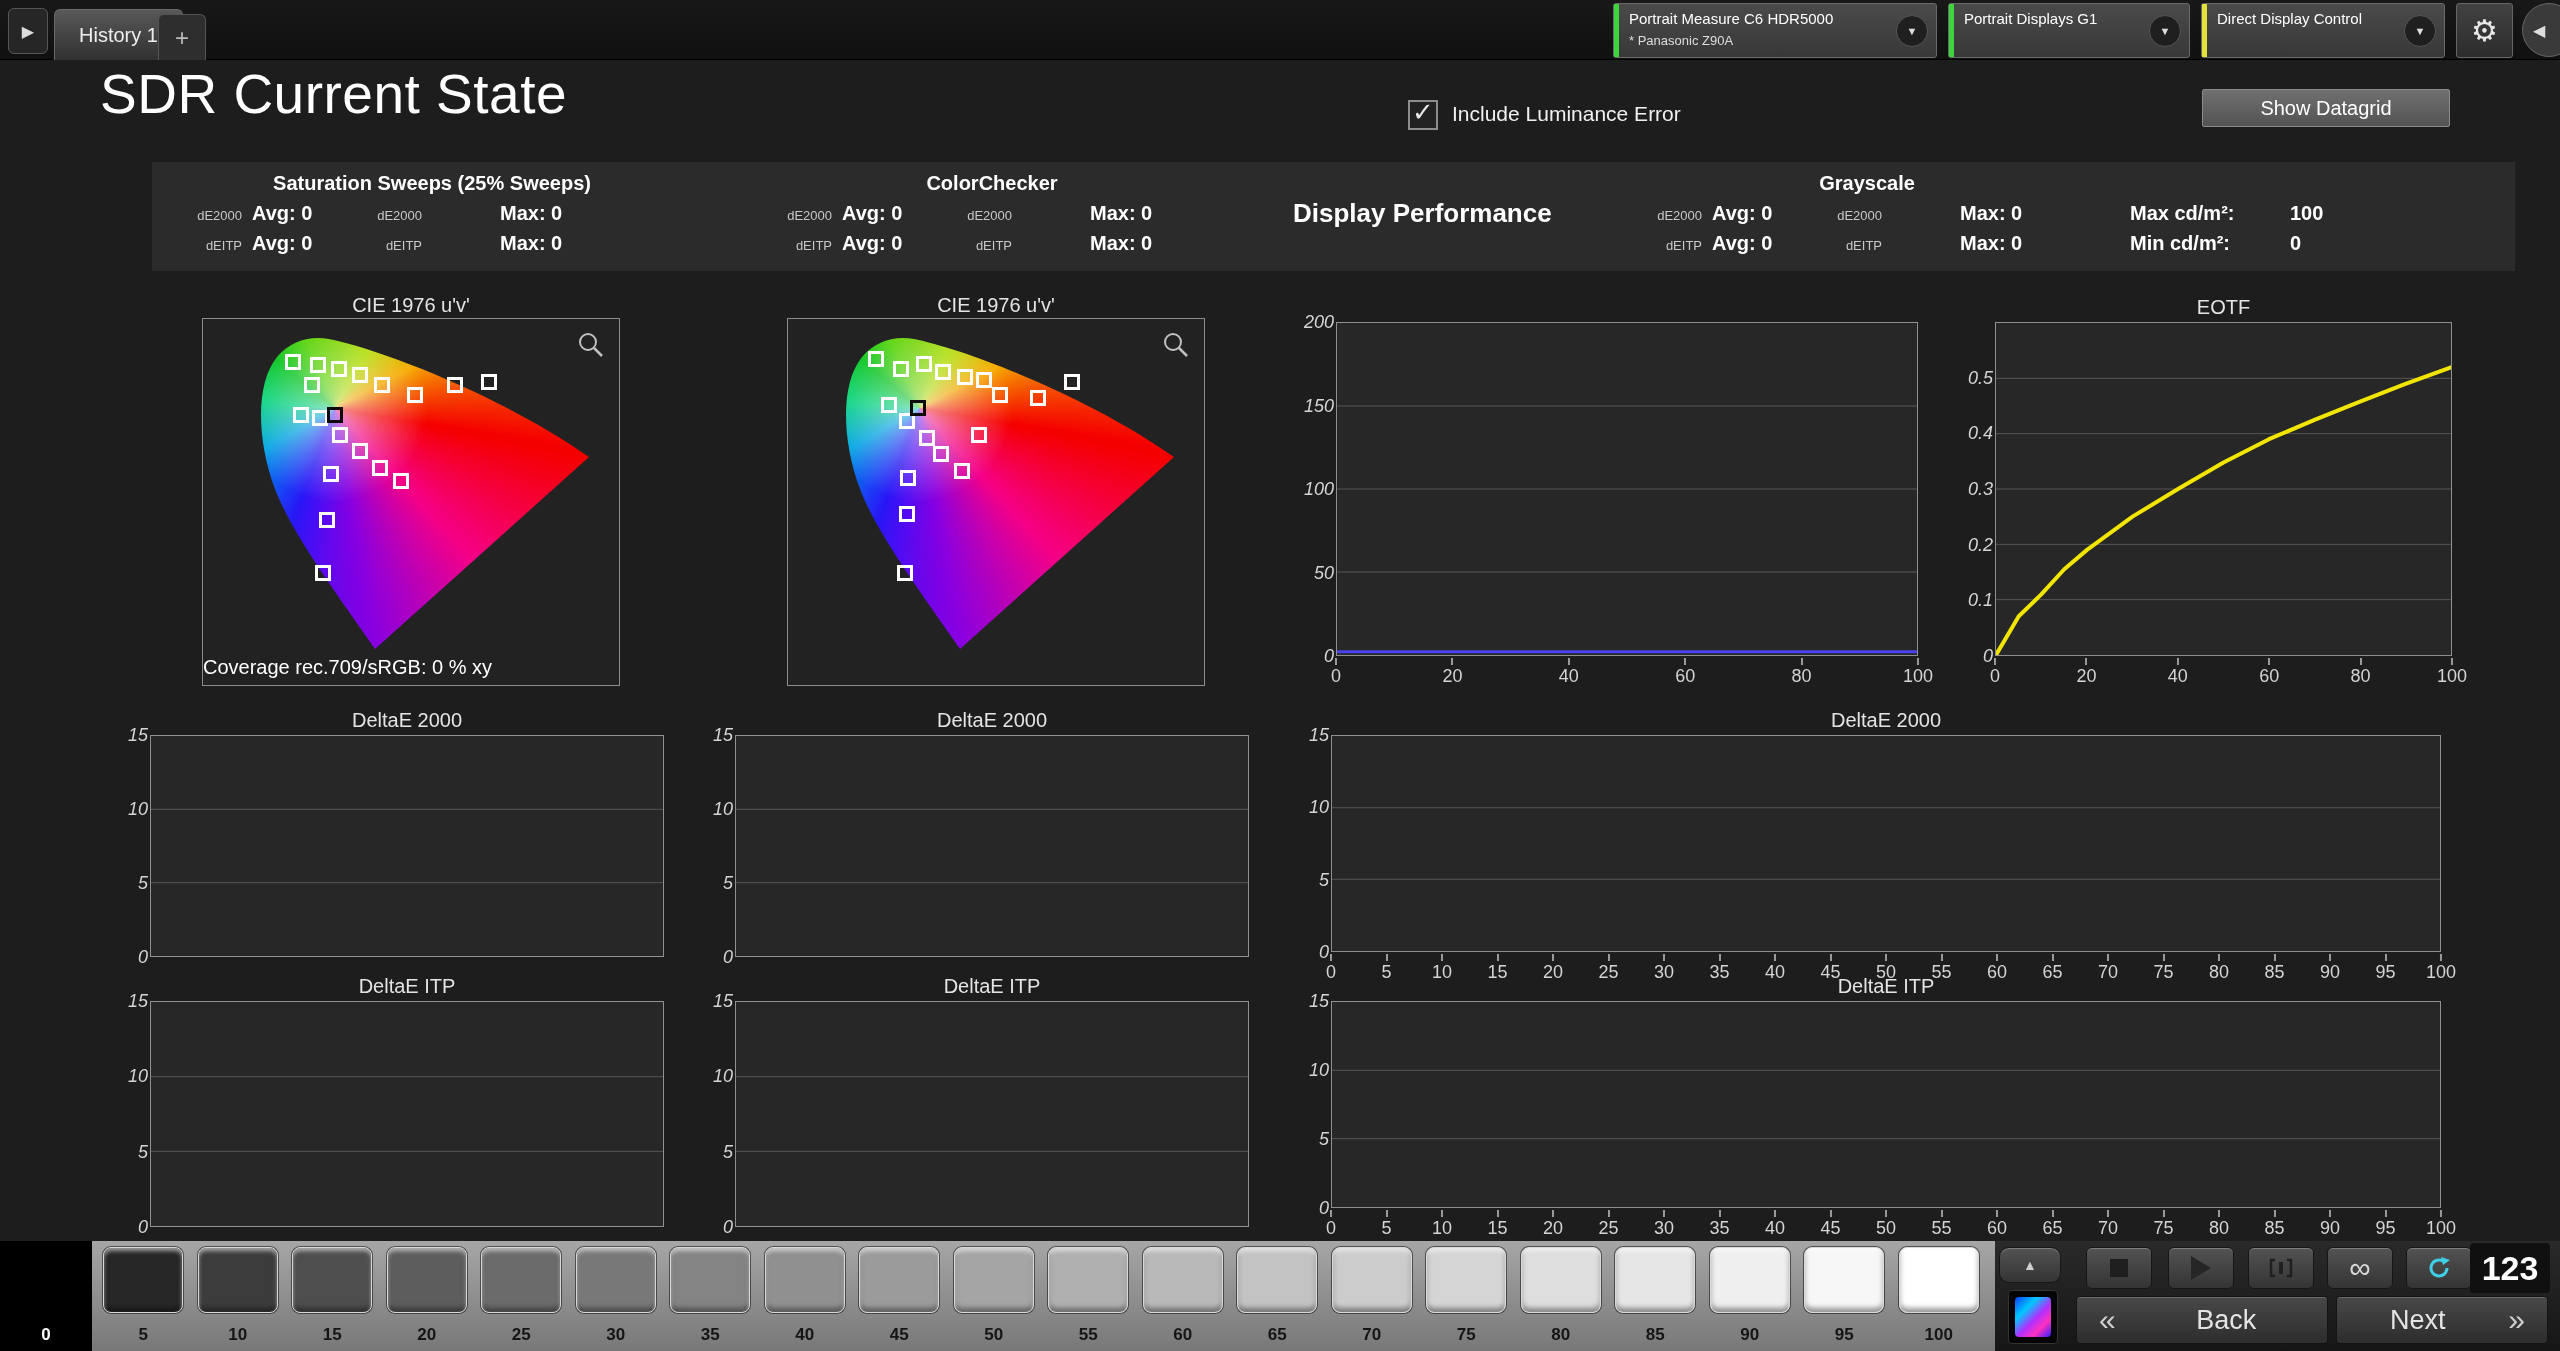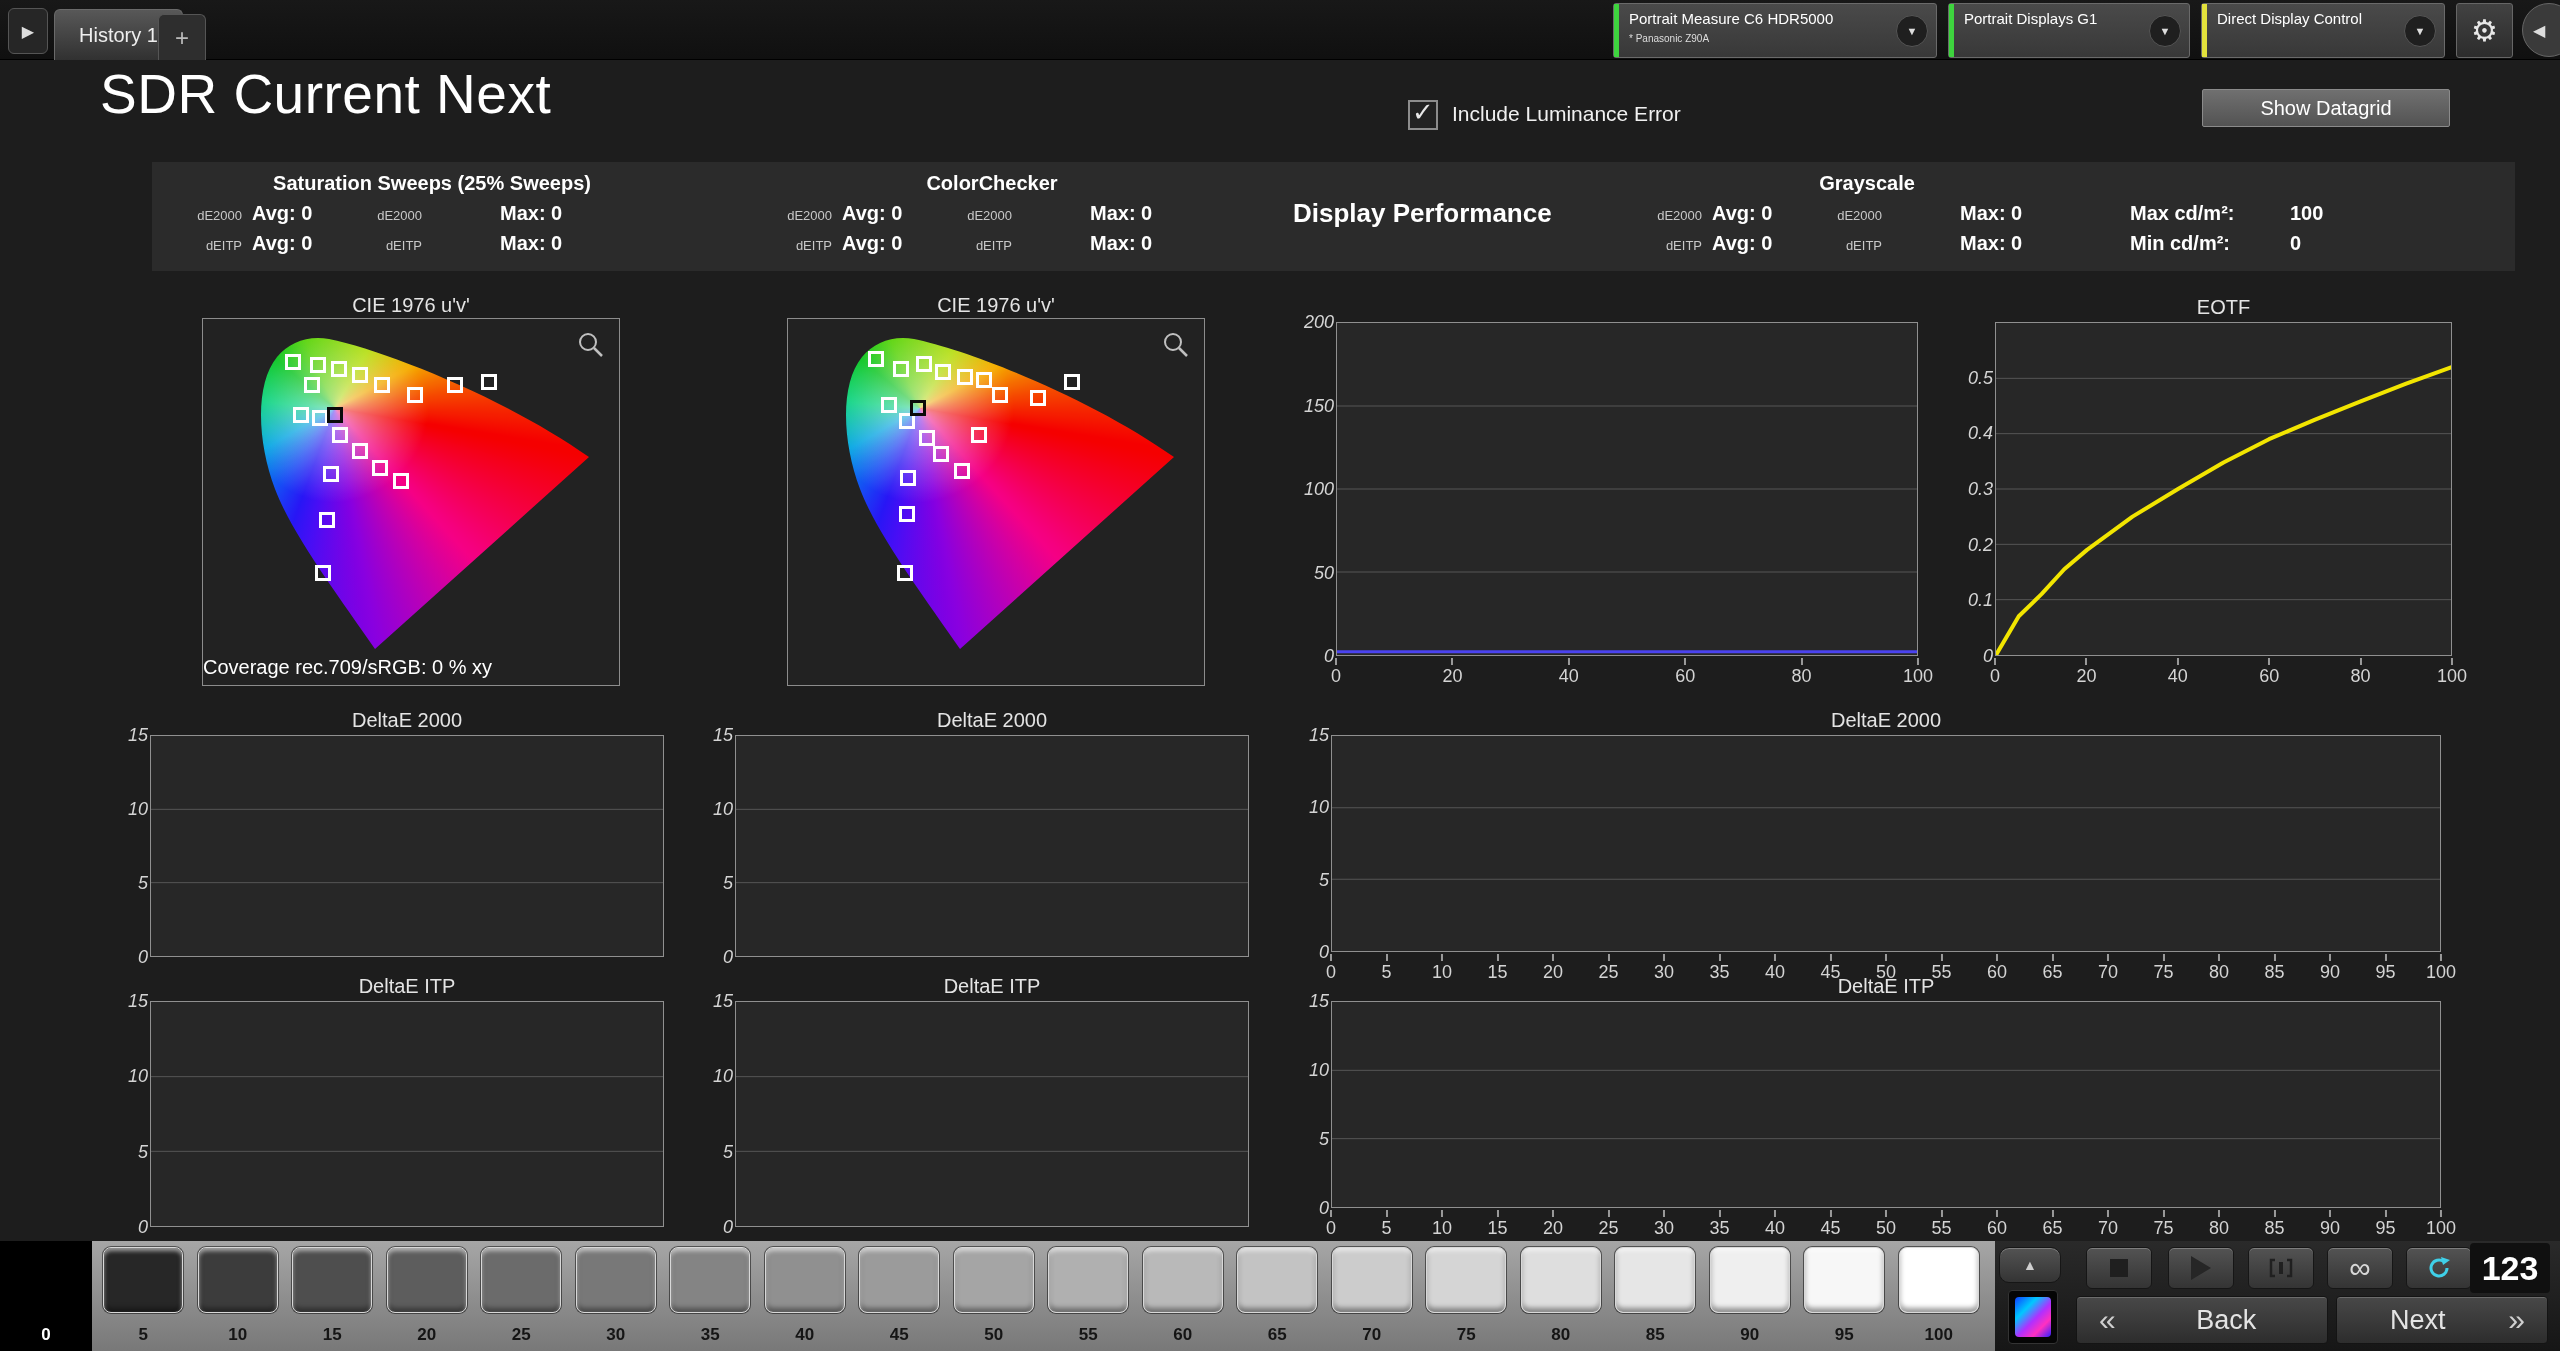--- a/index.html
+++ b/index.html
@@ -8,21 +8,21 @@
   
   .topbar{position:absolute;left:0;top:0;width:100%;height:59px;background:linear-gradient(#181818,#101010);border-bottom:1px solid #000;}
   .panel-toggle{position:absolute;left:8px;top:8px;width:38px;height:44px;background:#262626;border:1px solid #555;border-radius:6px;color:#ddd;font-size:16px;display:flex;align-items:center;justify-content:center;}
   .tab{position:absolute;left:54px;top:9px;height:50px;padding:0 24px;background:linear-gradient(#585858,#313131);border:1px solid #6a6a6a;border-bottom:none;border-radius:6px 6px 0 0;color:#eee;font-size:20px;display:flex;align-items:center;}
   .tab-add{position:absolute;left:158px;top:14px;width:46px;height:45px;background:#2e2e2e;border:1px solid #555;border-bottom:none;border-radius:6px 6px 0 0;color:#bbb;font-size:24px;display:flex;align-items:center;justify-content:center;}
   .dd{position:absolute;top:3px;height:53px;background:linear-gradient(#4a4a4a,#383838);border:1px solid #6a6a6a;border-radius:3px;}
   .dd-accent{position:absolute;left:0;top:0;bottom:0;width:5px;}
   .accent-green{background:#3ed43e;}
   .accent-yellow{background:#e3e23c;}
   .dd-line1{position:absolute;left:15px;top:6px;font-size:15px;color:#fff;white-space:nowrap;}
-  .dd-line2{position:absolute;left:15px;top:29px;font-size:10px;color:#ddd;white-space:nowrap;}
+  .dd-line2{position:absolute;left:15px;top:29px;font-size:13px;color:#ddd;white-space:nowrap;}
   .dd-arrow{position:absolute;right:8px;top:50%;transform:translateY(-50%);width:30px;height:30px;border-radius:50%;background:#1f1f1f;border:1px solid #555;color:#ddd;font-size:11px;display:flex;align-items:center;justify-content:center;}
   .gear-btn{position:absolute;left:2456px;top:3px;width:55px;height:53px;background:linear-gradient(#424242,#2c2c2c);border:1px solid #666;border-radius:3px;color:#e8e8e8;font-size:30px;display:flex;align-items:center;justify-content:center;}
   .edge-circle{position:absolute;right:-16px;top:3px;width:54px;height:54px;border-radius:50%;background:#3a3a3a;border:1px solid #666;color:#ddd;font-size:16px;display:flex;align-items:center;justify-content:flex-start;padding-left:10px;box-sizing:border-box;}
 
   
   .page-title{position:absolute;left:100px;top:62px;font-size:55px;font-weight:300;color:#fff;letter-spacing:.5px;}
   .lum-check{position:absolute;left:1408px;top:100px;width:26px;height:26px;background:#222;border:2px solid #8d8d8d;display:flex;align-items:center;justify-content:center;}
   .lum-check .mark{color:#e8e8e8;font-size:26px;line-height:1;margin-top:-6px;}
   .lum-label{position:absolute;left:1452px;top:102px;font-size:21px;color:#f0f0f0;}
   .measure-btn{position:absolute;left:1753px;top:76px;width:399px;height:58px;background:linear-gradient(#787878,#4e4e4e);border:1px solid #9a9a9a;border-radius:2px;color:#fff;font-size:33px;display:flex;align-items:center;justify-content:center;letter-spacing:1px;}
@@ -137,21 +137,21 @@
         </div>
     </div>
     <div class="gear-btn">
         <span>⚙</span>
       </div>
     <div class="edge-circle">
         <span>◀</span>
       </div>
   </div>
 
-  <div class="page-title">SDR Current Next</div>
+  <div class="page-title">SDR Current State</div>
   <div class="lum-check">
       <span class="mark">✓</span>
     </div>
   <div class="lum-label">Include Luminance Error</div>
   <button class="datagrid-btn">
       <span>Show Datagrid</span>
     </button>
 
   <div class="stats">
     <div class="sec" style="left:20px;width:520px;">

